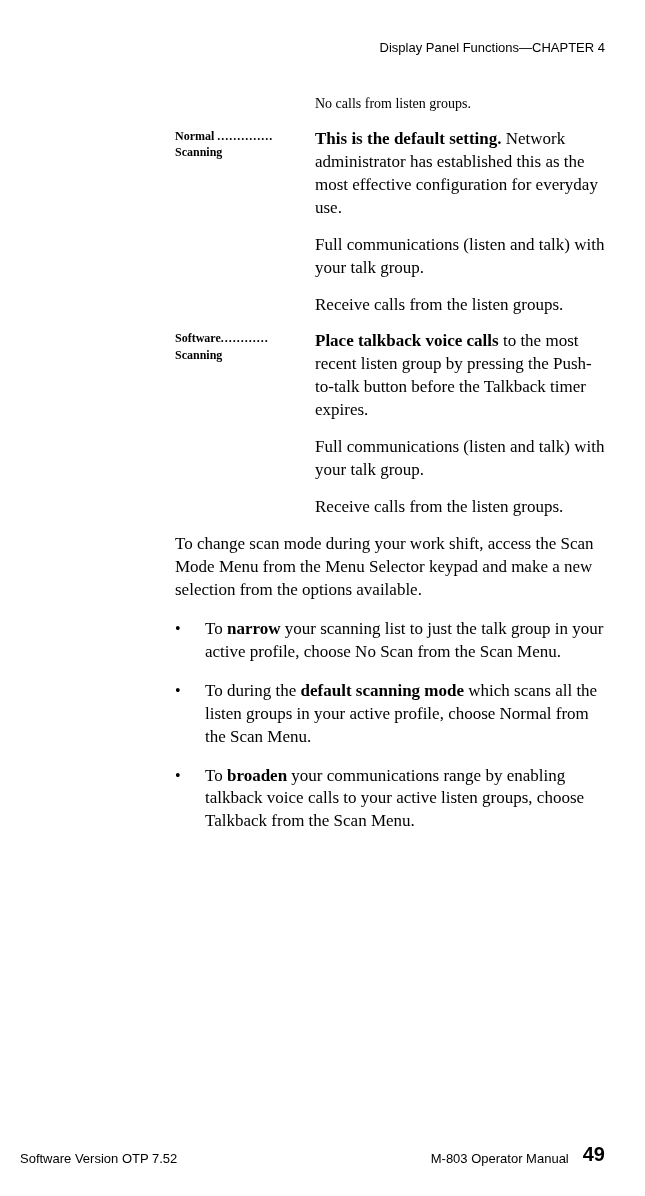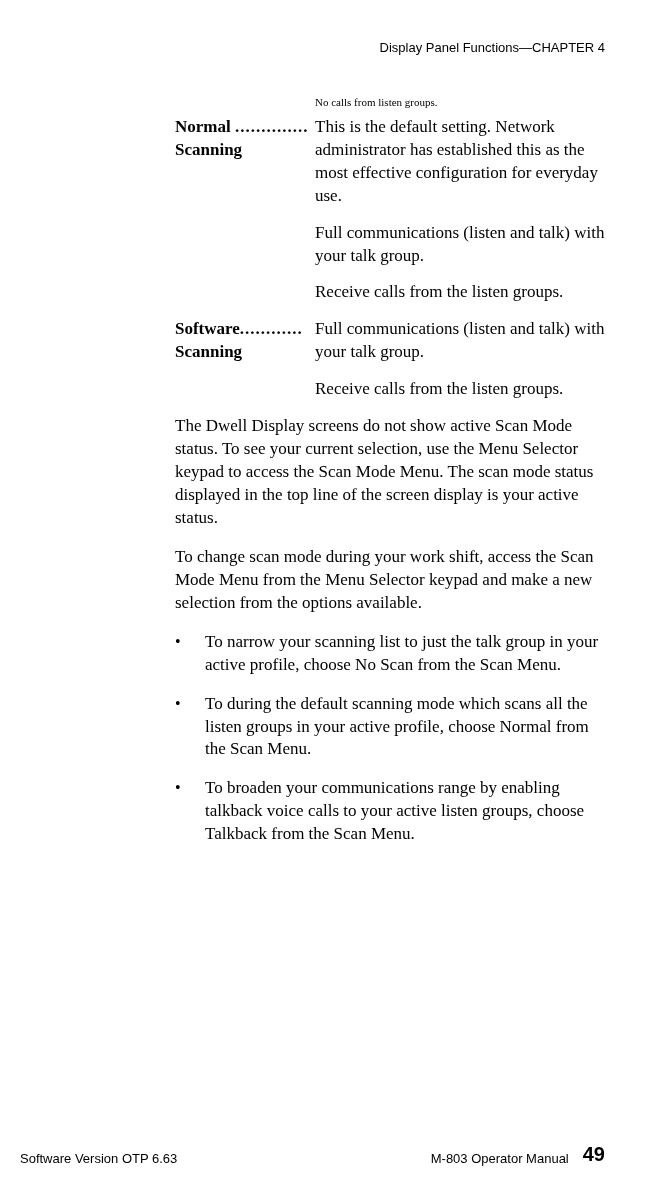--- a/index.html
+++ b/index.html
@@ -31,43 +31,43 @@
       margin-right: 0;
     }
     .def-row {
       display: flex;
       margin-bottom: 0;
     }
     .def-term {
       width: 140px;
       flex-shrink: 0;
       font-weight: bold;
-      font-size: 17px;
+      font-size: 12px;
       line-height: 1.35;
       position: relative;
     }
     .def-dots {
       font-weight: bold;
       letter-spacing: 1px;
     }
     .def-desc {
       flex: 1;
       font-size: 17px;
       line-height: 1.35;
     }
     .def-desc p {
       margin-bottom: 14px;
     }
     .def-desc p:last-child {
       margin-bottom: 14px;
     }
     .prelim {
-      font-size: 11px;
+      font-size: 14px;
       line-height: 1.35;
-      margin-bottom: 6px;
+      margin-bottom: 14px;
       margin-left: 140px;
     }
     .heading {
       font-family: Arial, Helvetica, sans-serif;
       font-size: 30px;
       font-weight: normal;
       margin-left: 0;
       margin-top: 8px;
       margin-bottom: 20px;
     }
@@ -111,21 +111,21 @@
     .footer-right {
       display: flex;
       align-items: flex-end;
       gap: 14px;
     }
     .page-num {
       font-weight: bold;
       font-size: 20px;
     }
     b, strong {
-      font-weight: normal;
+      font-weight: bold;
     }
   </style>
 </head>
 <body>
 
 <div class="page">
   <div class="header">
     <span>Display Panel Functions—CHAPTER 4</span>
   </div>
 
@@ -143,47 +143,47 @@
         <p>Receive calls from the listen groups.</p>
       </div>
     </div>
 
     <div class="def-row">
       <div class="def-term">
         <span>Software</span><span class="def-dots">............</span><br>
         <span>Scanning</span>
       </div>
       <div class="def-desc">
+        <p><b>Place talkback voice calls</b><span> to the most recent listen group by pressing the Push-to-talk button before the Talkback timer expires.</span></p>
         <p>Full communications (listen and talk) with your talk group.</p>
         <p>Receive calls from the listen groups.</p>
       </div>
     </div>
   </div>
 
 
   <div class="body-text">
-    <p>The Dwell Display screens do not show active Scan Mode status. To see your current selection, use the Menu Selector keypad to access the Scan Mode Menu. The scan mode status displayed in the top line of the screen display is your active status.</p>
     <p>To change scan mode during your work shift, access the Scan Mode Menu from the Menu Selector keypad and make a new selection from the options available.</p>
   </div>
 
   <ul class="bullet-list">
     <li>
       <span class="bullet-marker">•</span>
       <span class="bullet-text"><span>To </span><b>narrow</b><span> your scanning list to just the talk group in your active profile, choose No Scan from the Scan Menu.</span></span>
     </li>
     <li>
       <span class="bullet-marker">•</span>
       <span class="bullet-text"><span>To during the </span><b>default scanning mode</b><span> which scans all the listen groups in your active profile, choose Normal from the Scan Menu.</span></span>
     </li>
     <li>
       <span class="bullet-marker">•</span>
       <span class="bullet-text"><span>To </span><b>broaden</b><span> your communications range by enabling talkback voice calls to your active listen groups, choose Talkback from the Scan Menu.</span></span>
     </li>
   </ul>
 
   <div class="footer">
-    <span>Software Version OTP 6.63</span>
+    <span>Software Version OTP 7.52</span>
     <span class="footer-right">
       <span>M-803 Operator Manual</span>
       <span class="page-num">49</span>
     </span>
   </div>
 </div>
 
 </body></html>

